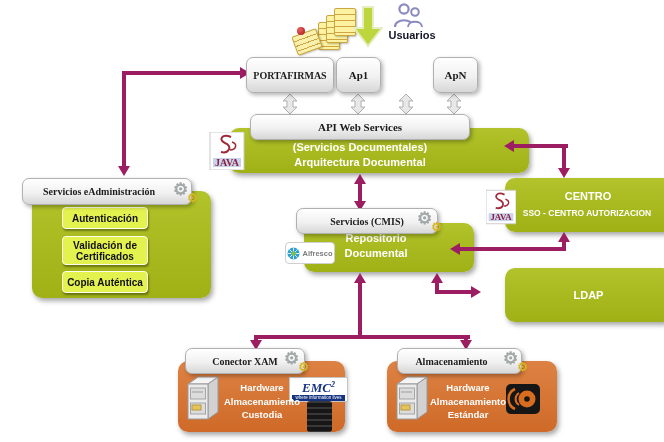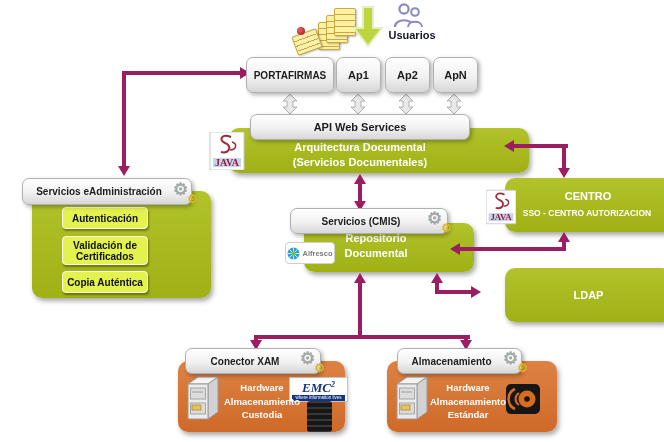--- a/index.html
+++ b/index.html
@@ -2,21 +2,21 @@
 <html><head>
 <meta charset="utf-8">
 <style>
   html,body{margin:0;padding:0;background:#fff;}
   .stage{position:relative;width:664px;height:442px;background:#ffffff;overflow:hidden;
          font-family:"Liberation Sans",sans-serif;}
   .abs{position:absolute;}
   
   .graybox{position:absolute;background:linear-gradient(180deg,#ffffff 0%,#f1f1f1 55%,#d7d7d7 100%);
            border:1px solid #b0b0b0;border-radius:7px;box-shadow:2px 2px 4px rgba(0,0,0,.3);
-           display:flex;align-items:center;justify-content:center;font-weight:bold;color:#1c1c1c;z-index:6;}
+           display:flex;align-items:center;justify-content:center;font-weight:bold;color:#1c1c1c;z-index:6;font-family:Liberation Serif, serif;}
   .greenbox{position:absolute;background:linear-gradient(180deg,#b2c32b 0%,#9fb115 100%);
             border-radius:10px;box-shadow:2px 3px 5px rgba(0,0,0,.35);color:#fff;font-weight:bold;z-index:2;margin-left:24px;}
   .orangebox{position:absolute;background:linear-gradient(180deg,#dd8244 0%,#cf6a28 100%);
              border-radius:10px;box-shadow:2px 3px 5px rgba(0,0,0,.35);color:#fff;font-weight:bold;z-index:2;}
   .ybtn{position:absolute;background:#e3f24f;border:1px solid #fdfdec;border-radius:4px;
         box-shadow:1px 2px 2px rgba(0,0,0,.35);display:flex;align-items:center;justify-content:center;
         text-align:center;font-weight:bold;color:#101010;font-size:10px;line-height:11px;z-index:4;}
   
   .mline{position:absolute;background:#9c1d62;z-index:3;}
   .ah{position:absolute;width:0;height:0;z-index:3;}
@@ -67,41 +67,40 @@
   <svg class="abs" style="left:391px;top:2px;z-index:2" width="34" height="26" viewBox="0 0 34 26">
     <circle cx="13" cy="7" r="4.6" fill="#fff" stroke="#8a8ac0" stroke-width="2.2"></circle>
     <path d="M4,25 C4,16 22,16 22,25" fill="#fff" stroke="#8a8ac0" stroke-width="2.2"></path>
     <circle cx="24" cy="10" r="3.8" fill="#fff" stroke="#8a8ac0" stroke-width="2"></circle>
     <path d="M17,25 C17,18 31,18 31,25" fill="#fff" stroke="#8a8ac0" stroke-width="2"></path>
   </svg>
   <div class="txt" style="left:384px;top:29px;width:56px;text-align:center;font-weight:bold;font-size:11px;color:#14142a">Usuarios</div>
 
   <div class="graybox" style="left:246px;top:57px;width:86px;height:34px;font-size:10px">PORTAFIRMAS</div>
   <div class="graybox" style="left:336px;top:57px;width:43px;height:34px;font-size:11px">Ap1</div>
-  <div class="graybox" style="left:385px;top:57px;width:43px;height:34px;font-size:11px">Ap2</div>
   <div class="graybox" style="left:433px;top:57px;width:43px;height:34px;font-size:11px">ApN</div>
 
   <svg class="abs" style="left:282px;top:94px;z-index:3" width="16" height="20" viewBox="0 0 16 20">
     <polygon points="8,0 15,7 11,7 11,13 15,13 8,20 1,13 5,13 5,7 1,7" fill="#e8e8e8" stroke="#b0b0b0"></polygon>
     </svg>
   <svg class="abs" style="left:350px;top:94px;z-index:3" width="16" height="20" viewBox="0 0 16 20">
     <polygon points="8,0 15,7 11,7 11,13 15,13 8,20 1,13 5,13 5,7 1,7" fill="#e8e8e8" stroke="#b0b0b0"></polygon>
     </svg>
   <svg class="abs" style="left:398px;top:94px;z-index:3" width="16" height="20" viewBox="0 0 16 20">
     <polygon points="8,0 15,7 11,7 11,13 15,13 8,20 1,13 5,13 5,7 1,7" fill="#e8e8e8" stroke="#b0b0b0"></polygon>
     </svg>
   <svg class="abs" style="left:446px;top:94px;z-index:3" width="16" height="20" viewBox="0 0 16 20">
     <polygon points="8,0 15,7 11,7 11,13 15,13 8,20 1,13 5,13 5,7 1,7" fill="#e8e8e8" stroke="#b0b0b0"></polygon>
     </svg>
 
   <div class="greenbox" style="left:205px;top:128px;width:300px;height:45px"></div>
   <div class="graybox" style="left:250px;top:114px;width:218px;height:24px;font-size:11px">API Web Services</div>
   <div class="txt" style="left:245px;top:140px;width:230px;text-align:center;color:#fff;font-weight:bold;font-size:11px;line-height:15px">
+    <div>(Servicios Documentales)</div>
     <div>Arquitectura Documental</div>
-    <div>(Servicios Documentales)</div>
   </div>
   <svg class="abs" style="left:209px;top:132px;z-index:5" width="36" height="38" viewBox="0 0 34 38">
     <rect width="34" height="38" fill="#fff" stroke="#c9c9c9"></rect>
     <path d="M21,5 C12,1 8,8 15,11 C23,14 19,22 11,20" fill="none" stroke="#9e2a3a" stroke-width="2"></path>
     <path d="M22,10 C28,12 26,18 20,18" fill="none" stroke="#9e2a3a" stroke-width="1.5"></path>
     <rect x="3" y="26" width="28" height="9" fill="#c8d4ee"></rect>
     <text x="17" y="34" text-anchor="middle" font-family="Liberation Serif,serif" font-size="10" font-weight="bold" fill="#8d1f3c">JAVA</text>
   </svg>
 
   <div class="greenbox" style="left:8px;top:191px;width:179px;height:107px"></div>
@@ -110,21 +109,21 @@
     <span class="gears" style="right:-4px;top:3px">
       <span class="g1">⚙</span>
       <span class="g2">⚙</span>
       </span>
   </div>
   <div class="ybtn" style="left:62px;top:207px;width:84px;height:20px">Autenticación</div>
   <div class="ybtn" style="left:62px;top:271px;width:84px;height:20px">Copia Auténtica</div>
   <div class="ybtn" style="left:62px;top:236px;width:84px;height:27px">Validación de Certificados</div>
 
   <div class="greenbox" style="left:280px;top:223px;width:170px;height:49px"></div>
-  <div class="graybox" style="left:290px;top:208px;width:140px;height:24px;font-size:10px;padding-right:16px">
+  <div class="graybox" style="left:296px;top:208px;width:140px;height:24px;font-size:10px;">
     <span>Servicios (CMIS)</span>
     <span class="gears" style="right:-2px;top:2px">
       <span class="g1">⚙</span>
       <span class="g2">⚙</span>
       </span>
   </div>
   <div class="alfresco">
     <svg width="13" height="13" viewBox="0 0 13 13">
       <circle cx="6.5" cy="6.5" r="6" fill="#2f9ed4"></circle>
       <path d="M6.5,0.5 v12 M0.5,6.5 h12 M2.3,2.3 l8.4,8.4 M2.3,10.7 l8.4,-8.4" stroke="#fff" stroke-width="0.8" fill="none"></path>
@@ -144,21 +143,21 @@
     <path d="M22,10 C28,12 26,18 20,18" fill="none" stroke="#9e2a3a" stroke-width="1.5"></path>
     <rect x="3" y="26" width="28" height="9" fill="#c8d4ee"></rect>
     <text x="17" y="34" text-anchor="middle" font-family="Liberation Serif,serif" font-size="10" font-weight="bold" fill="#8d1f3c">JAVA</text>
   </svg>
   <div class="txt" style="left:516px;top:190px;width:144px;text-align:center;color:#fff;font-weight:bold;font-size:11px">CENTRO</div>
   <div class="txt" style="left:514px;top:208px;width:146px;text-align:center;color:#fff;font-weight:bold;font-size:8.5px">SSO - CENTRO AUTORIZACION</div>
 
   <div class="greenbox" style="left:481px;top:268px;width:167px;height:54px;display:flex;align-items:center;justify-content:center;font-size:11px">LDAP</div>
 
   <div class="orangebox" style="left:178px;top:361px;width:167px;height:71px"></div>
-  <div class="graybox" style="left:185px;top:348px;width:118px;height:24px;font-size:10px;padding-right:16px">
+  <div class="graybox" style="left:185px;top:348px;width:118px;height:24px;font-size:10px;">
     <span>Conector XAM</span>
     <span class="gears" style="right:-2px;top:2px">
       <span class="g1">⚙</span>
       <span class="g2">⚙</span>
       </span>
   </div>
   <svg class="abs" style="left:184px;top:374px;z-index:4" width="38" height="48" viewBox="0 0 38 48">
     <polygon points="4,10 14,3 34,3 24,10" fill="#f5f5f5" stroke="#9a9a9a"></polygon>
     <polygon points="24,10 34,3 34,38 24,45" fill="#d2d2d2" stroke="#9a9a9a"></polygon>
     <rect x="4" y="10" width="20" height="35" fill="#ebebeb" stroke="#9a9a9a"></rect>

